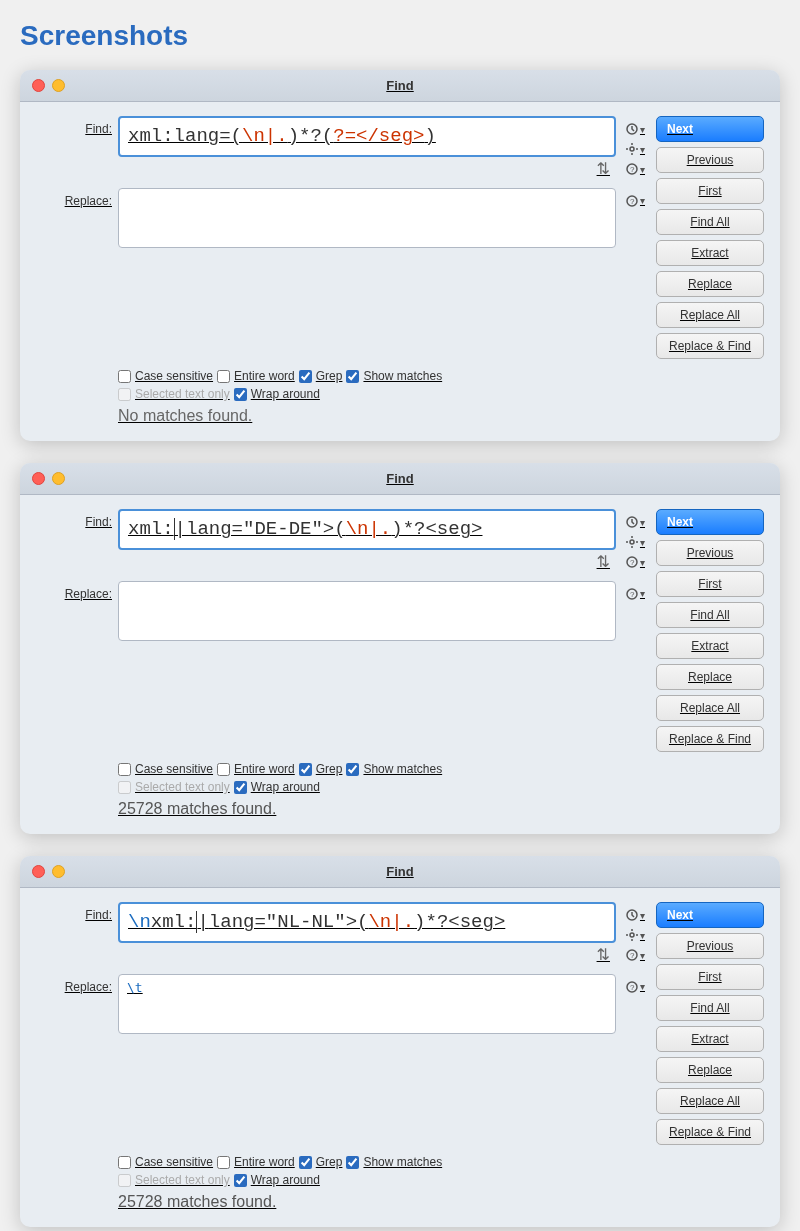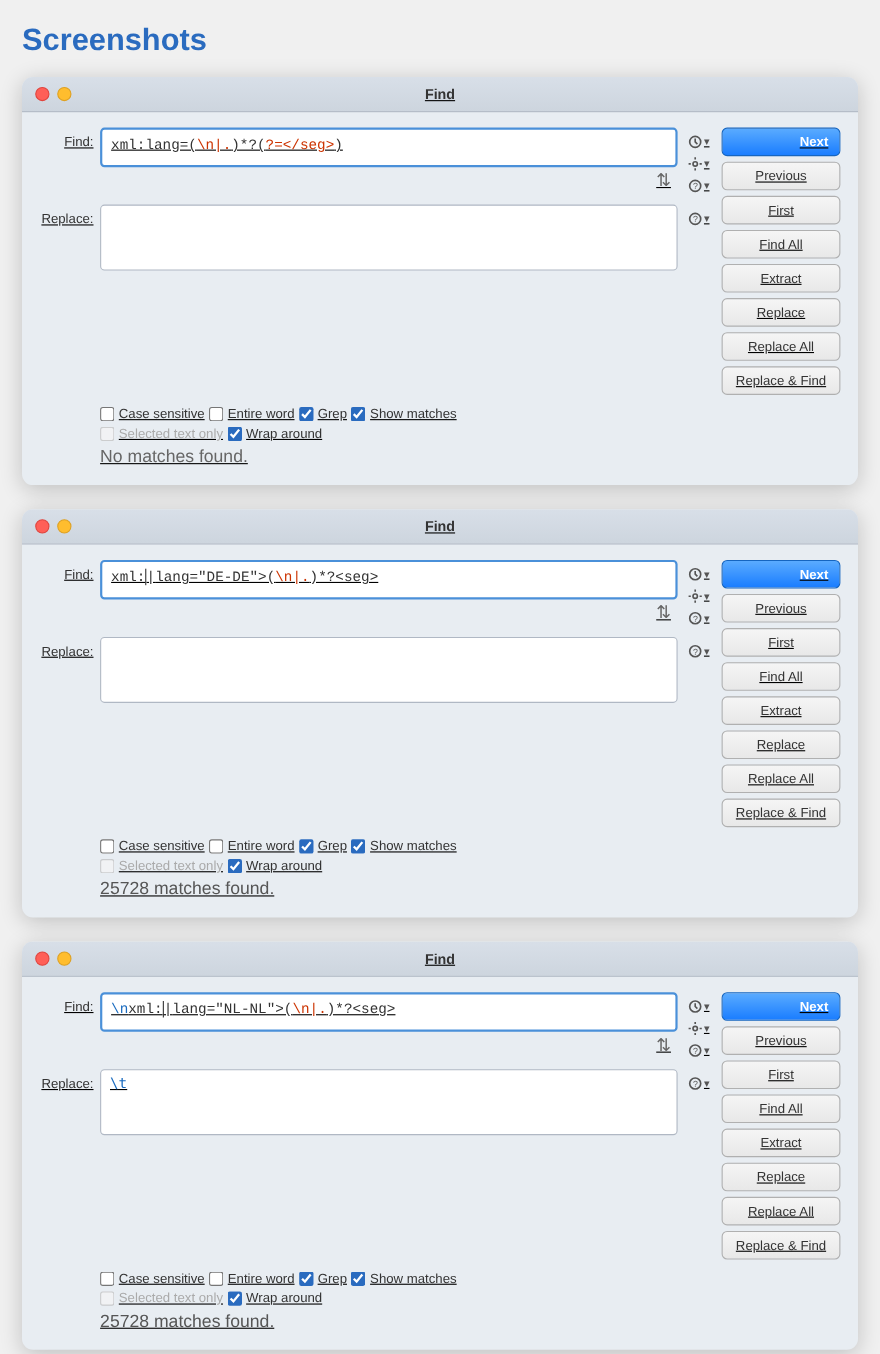--- a/index.html
+++ b/index.html
@@ -45,21 +45,21 @@
       border-radius: 50%;
     }
     .tl-red { background: #ff5f57; border: 1px solid #e0443e; }
     .tl-yellow { background: #ffbd2e; border: 1px solid #dea123; }
     .title-bar-text {
       font-size: 13px;
       font-weight: 600;
       color: #333;
     }
     .dialog-body {
-      padding: 14px 16px 16px 5px;
+      padding: 14px 16px 16px 32px;
       display: flex;
       flex-direction: column;
       gap: 8px;
     }
     .main-row {
       display: flex;
       gap: 8px;
       align-items: flex-start;
     }
     .fields-section {
@@ -93,21 +93,21 @@
       padding: 5px 8px;
       font-size: 13px;
       font-family: 'Courier New', monospace;
       min-height: 36px;
       color: #000;
       width: 100%;
       line-height: 1.4;
     }
     .find-text-colored {
       font-family: 'Courier New', monospace;
-      font-size: 13px;
+      font-size: 19px;
     }
     .tc-black { color: #333; }
     .tc-red { color: #cc3300; }
     .tc-blue { color: #1a6bbf; }
     .replace-input {
       background: white;
       border: 1px solid #b0b8c4;
       border-radius: 4px;
       padding: 5px 8px;
       font-size: 13px;
@@ -166,21 +166,21 @@
     }
     .btn-next {
       background: linear-gradient(180deg, #5aabff 0%, #1a7dff 100%);
       border: 1px solid #1565c0;
       border-radius: 5px;
       color: white;
       font-size: 12px;
       font-weight: 600;
       padding: 5px 10px;
       cursor: pointer;
-      text-align: right;
+      text-align: left;
     }
     .btn-normal {
       background: linear-gradient(180deg, #f5f5f5 0%, #e8e8e8 100%);
       border: 1px solid #b0b0b0;
       border-radius: 5px;
       color: #333;
       font-size: 12px;
       padding: 5px 10px;
       cursor: pointer;
       text-align: center;

